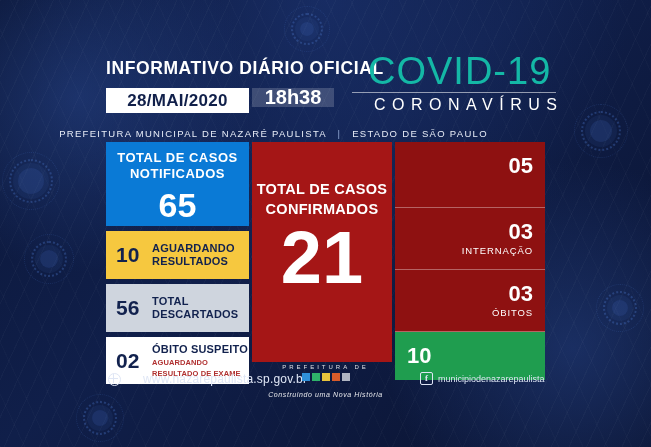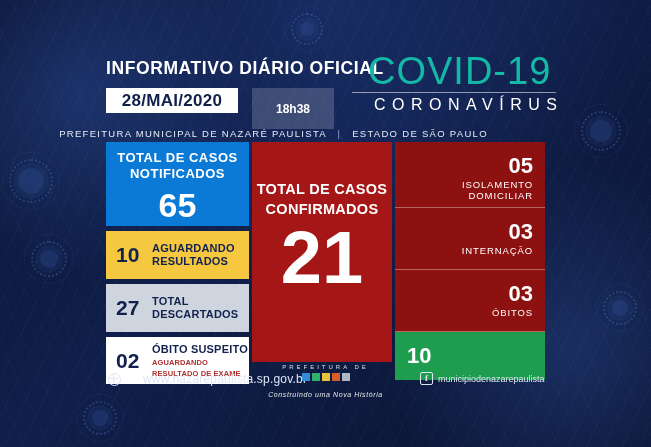--- a/index.html
+++ b/index.html
@@ -67,40 +67,40 @@
     top: 58px;
     color: #ffffff;
     font-size: 17.5px;
     font-weight: bold;
     letter-spacing: .6px;
   }
   .date-chip {
     position: absolute;
     left: 106px;
     top: 88px;
-    width: 132px;
+    width: 143px;
     height: 25px;
     background: #ffffff;
     color: #11204a;
     font-size: 17px;
     font-weight: bold;
     display: flex;
     align-items: center;
     justify-content: center;
     letter-spacing: .3px;
   }
   .time-chip {
     position: absolute;
     left: 252px;
     top: 88px;
     width: 82px;
-    height: 41px;
+    height: 19px;
     background: rgba(255,255,255,.18);
     color: #ffffff;
-    font-size: 12px;
+    font-size: 20px;
     font-weight: bold;
     display: flex;
     align-items: center;
     justify-content: center;
   }
   .covid-word {
     position: absolute;
     left: 352px;
     top: 52px;
     color: #14b8a6;
@@ -415,21 +415,21 @@
 
       <div class="row-card row-aguardando">
         <div class="num">10</div>
         <div class="lbl">
           <span>AGUARDANDO</span><br>
           <span>RESULTADOS</span>
         </div>
       </div>
 
       <div class="row-card row-descartados">
-        <div class="num">27</div>
+        <div class="num">56</div>
         <div class="lbl">
           <span>TOTAL</span><br>
           <span>DESCARTADOS</span>
         </div>
       </div>
 
       <div class="row-card row-obito">
         <div class="num">02</div>
         <div class="lbl">
           <span>ÓBITO SUSPEITO</span>
@@ -441,21 +441,20 @@
 
     <div class="center-box">
       <div class="ct">TOTAL DE CASOS</div>
       <div class="ct">CONFIRMADOS</div>
       <div class="cn">21</div>
     </div>
 
     <div class="right-col">
       <div class="r-item first">
         <div class="rn">05</div>
-        <div class="rl">ISOLAMENTO DOMICILIAR</div>
       </div>
       <div class="r-item mid">
         <div class="rn">03</div>
         <div class="rl">INTERNAÇÃO</div>
       </div>
       <div class="r-item mid">
         <div class="rn">03</div>
         <div class="rl">ÓBITOS</div>
       </div>
       <div class="r-green">

